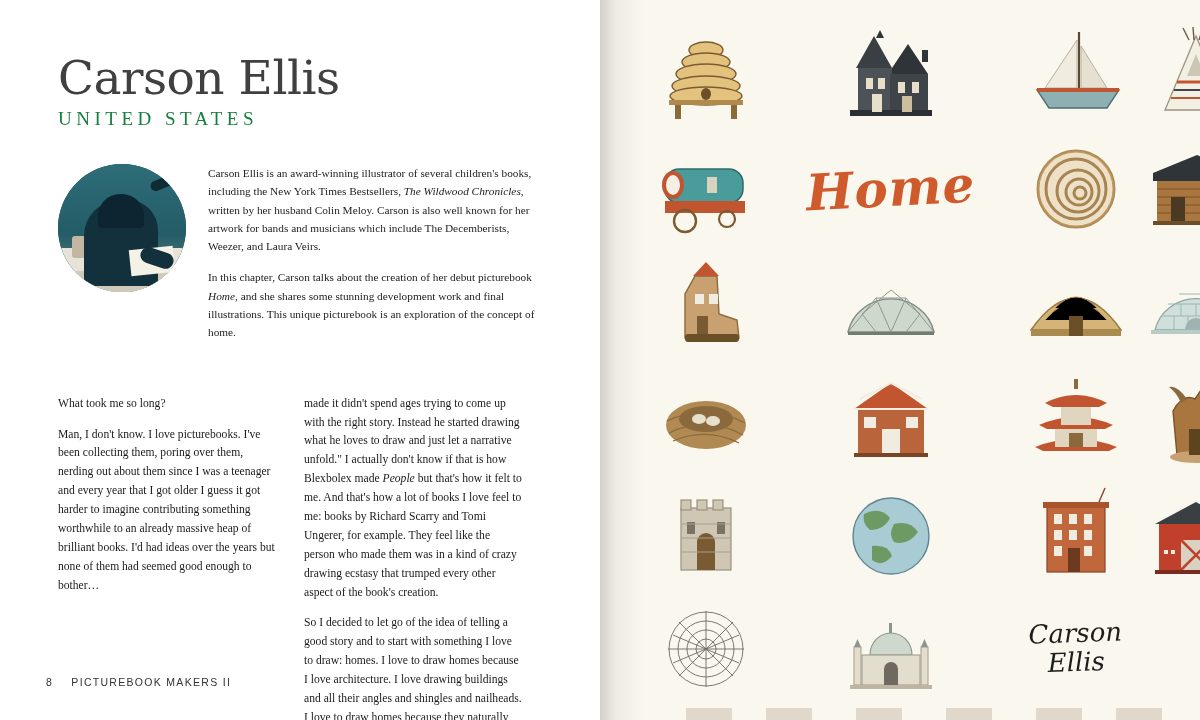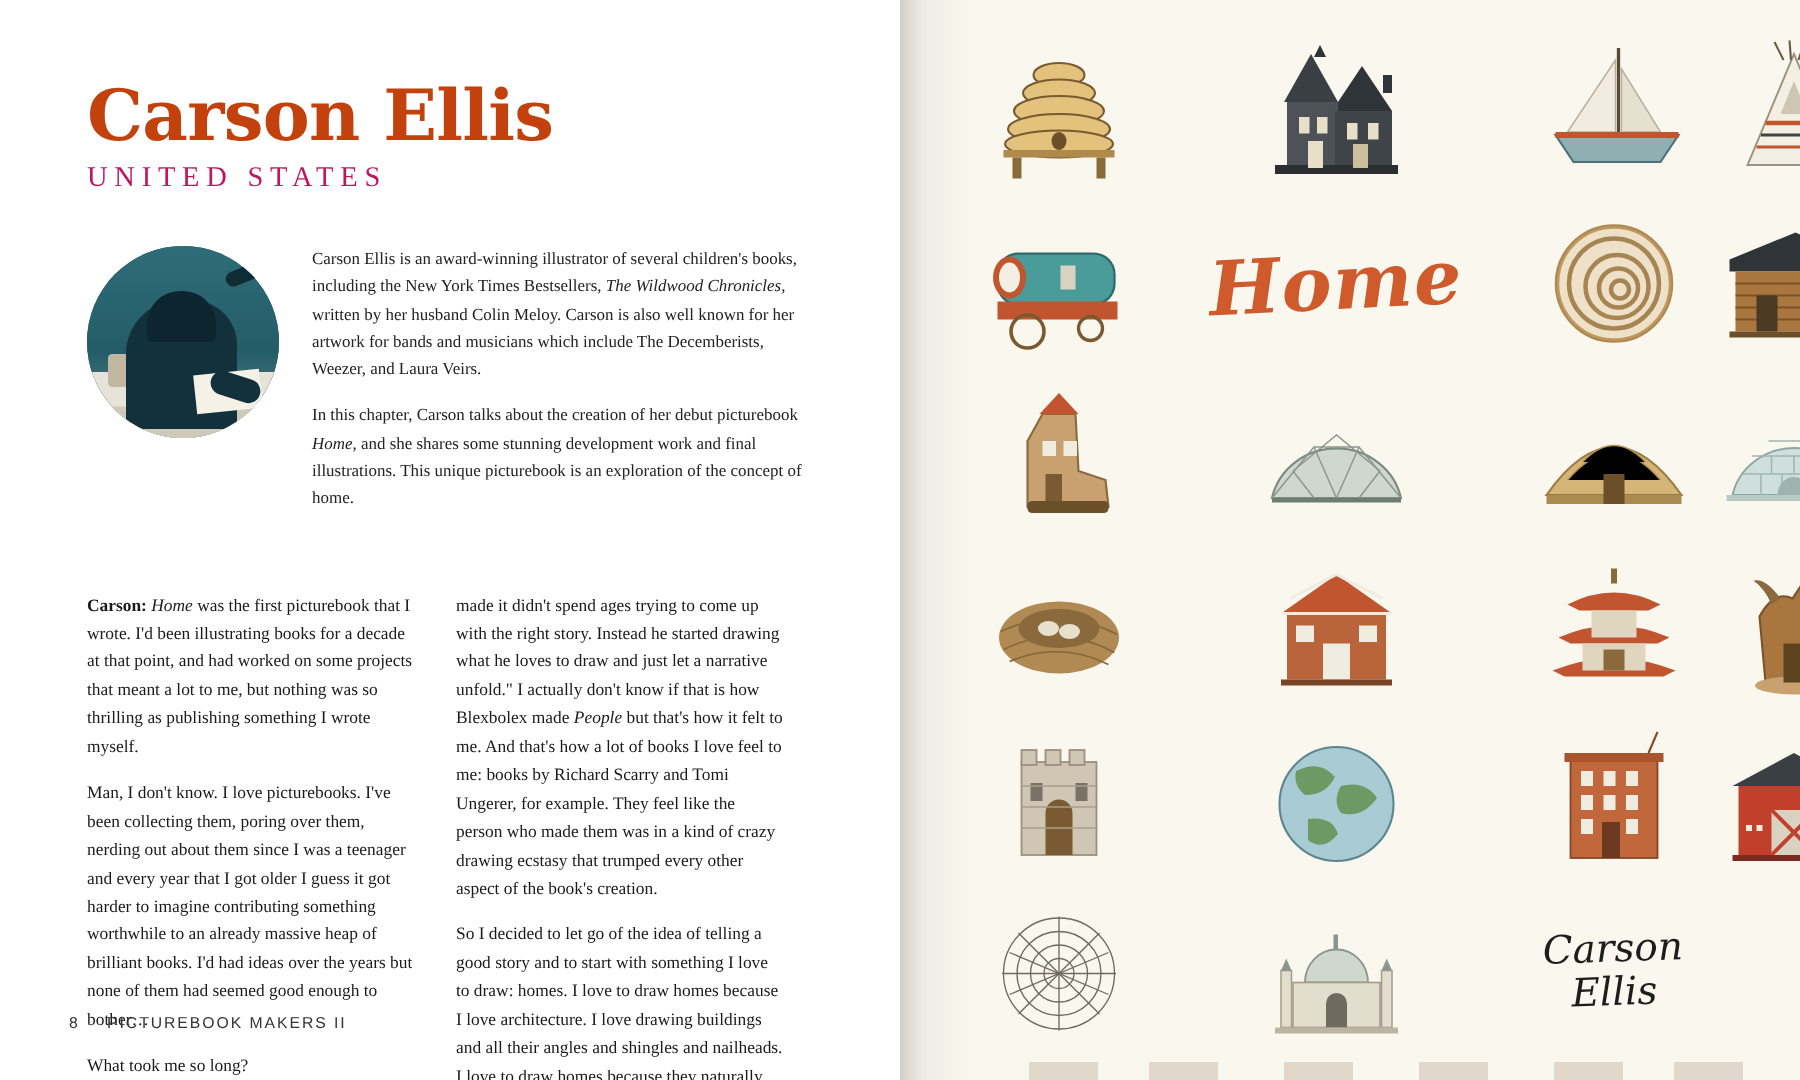--- a/index.html
+++ b/index.html
@@ -14,32 +14,32 @@
   
   .page-left{
     position:relative;
     width:600px;height:720px;
     background:#ffffff;
     box-sizing:border-box;
     padding:40px 58px 0 58px;
   }
   .title{
     font-family:"DejaVu Serif", serif;
-    font-weight:700;
+    font-weight:400;
     font-size:47px;
     letter-spacing:-0.5px;
     line-height:1.02;
     margin:14px 0 6px 0;
-    color:#c2410c;
+    color:#404040;
   }
   .subtitle{
     font-family:"Liberation Serif", serif;
     font-size:19px;
     letter-spacing:4.5px;
-    color:#be185d;
+    color:#15803d;
     margin:0 0 34px 0;
   }
 
   .intro-row{display:flex;align-items:flex-start;gap:22px;margin-bottom:40px;}
   .portrait{
     width:128px;height:128px;border-radius:50%;
     flex:0 0 128px;
     position:relative;overflow:hidden;
     background:#1c4e5a;
   }
@@ -133,23 +133,22 @@
         <div class="arm"></div>
       </div>
       <div class="intro-text">
         <p>Carson Ellis is an award-winning illustrator of several children's books, including the New York Times Bestsellers, <em>The Wildwood Chronicles</em>, written by her husband Colin Meloy. Carson is also well known for her artwork for bands and musicians which include The Decemberists, Weezer, and Laura Veirs.</p>
         <p>In this chapter, Carson talks about the creation of her debut picturebook <em>Home</em>, and she shares some stunning development work and final illustrations. This unique picturebook is an exploration of the concept of home.</p>
       </div>
     </div>
 
     <div class="columns">
       <div class="col">
-        <p><b>Carson:</b> <em>Home</em> was the first picturebook that I wrote. I'd been illustrating books for a decade at that point, and had worked on some projects that meant a lot to me, but nothing was so thrilling as publishing something I wrote myself.</p>
+        <p>What took me so long?</p>
         <p>Man, I don't know. I love picturebooks. I've been collecting them, poring over them, nerding out about them since I was a teenager and every year that I got older I guess it got harder to imagine contributing something worthwhile to an already massive heap of brilliant books. I'd had ideas over the years but none of them had seemed good enough to bother…</p>
-        <p>What took me so long?</p>
 
       </div>
       <div class="col">
         <p>made it didn't spend ages trying to come up with the right story. Instead he started drawing what he loves to draw and just let a narrative unfold." I actually don't know if that is how Blexbolex made <em>People</em> but that's how it felt to me. And that's how a lot of books I love feel to me: books by Richard Scarry and Tomi Ungerer, for example. They feel like the person who made them was in a kind of crazy drawing ecstasy that trumped every other aspect of the book's creation.</p>
         <p>So I decided to let go of the idea of telling a good story and to start with something I love to draw: homes. I love to draw homes because I love architecture. I love drawing buildings and all their angles and shingles and nailheads. I love to draw homes because they naturally suggest narratives about those who inhabit them. And I love to draw them because our own homes mean so much to us.</p>
       </div>
     </div>
 
     <div class="folio">
       <span class="num">8</span>

